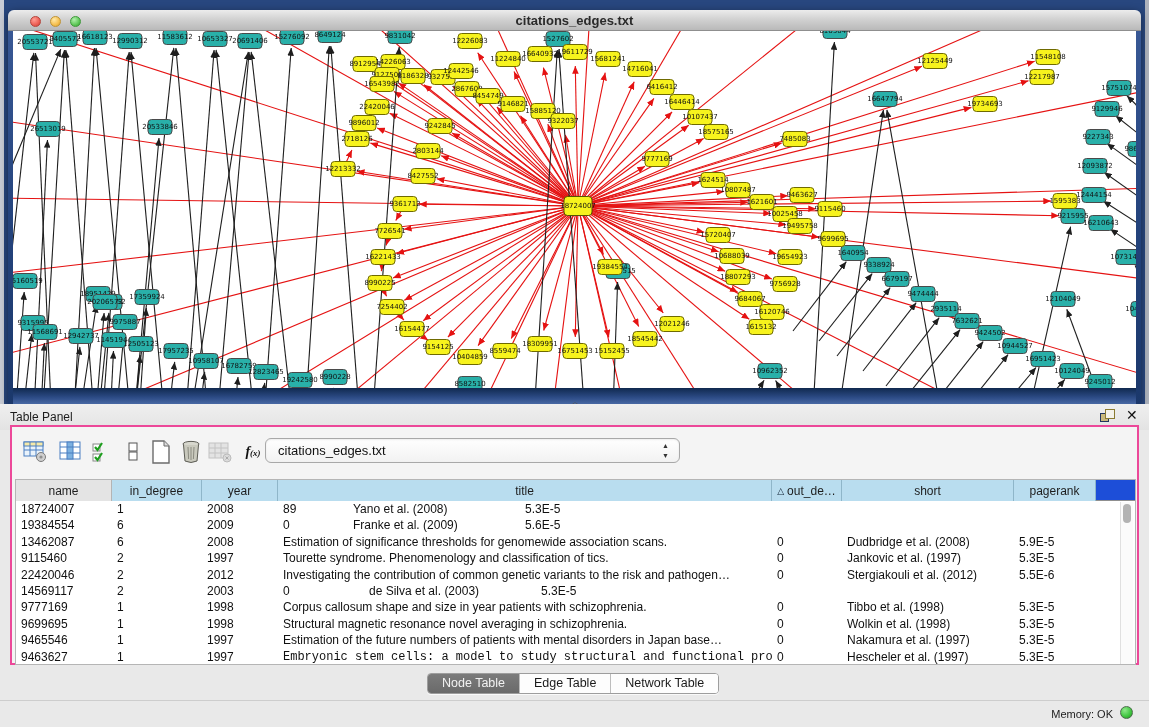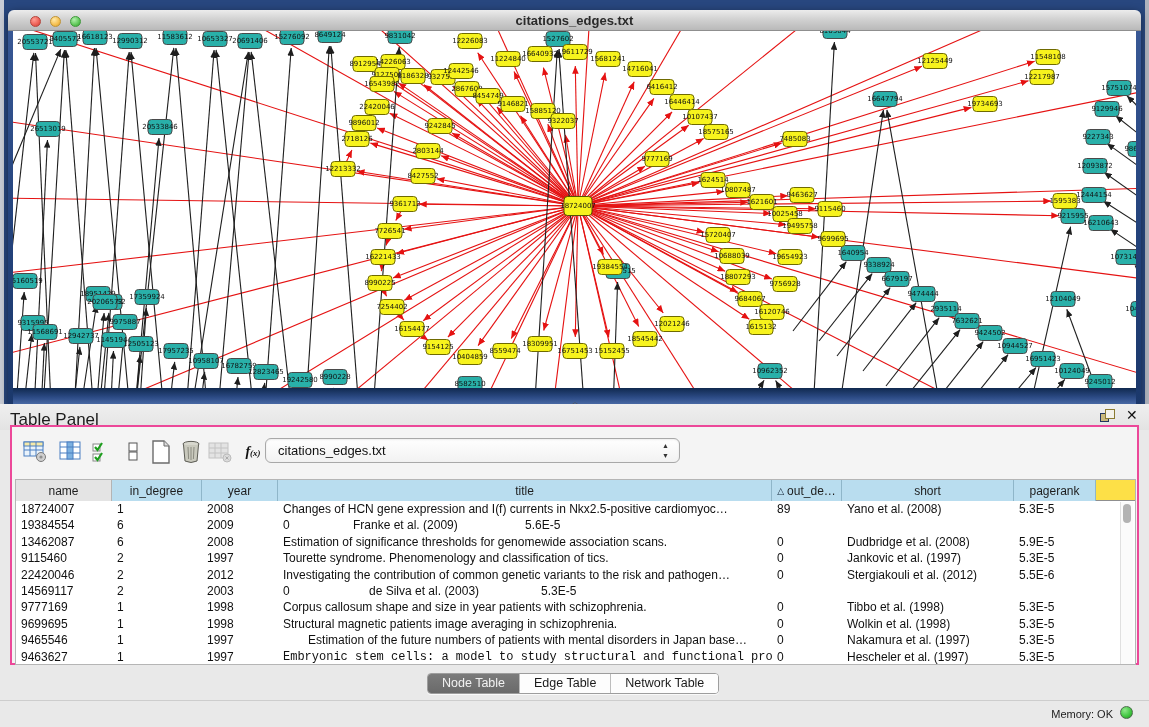--- a/index.html
+++ b/index.html
@@ -28,36 +28,36 @@
     background:linear-gradient(180deg,#10294f 0%,#2c4b85 55%,#4c6ca8 100%);}
 
   svg text{font-family:"DejaVu Sans",sans-serif;}
 
   
   .grip{left:566px;top:400px;width:18px;height:8px;color:#555;font-size:9px;line-height:8px;text-align:center;cursor:row-resize;}
 
   
   .panel{left:0;top:404px;width:1149px;height:323px;background:#e9e9e9;}
   .panel-header{left:0;top:0;width:1149px;height:26px;background:linear-gradient(#efefef,#e3e3e3);}
-  .panel-title{left:10px;top:6px;font-size:17px;color:#1c1c1c;}
+  .panel-title{left:10px;top:6px;font-size:12px;color:#1c1c1c;}
   .float-icon{left:1100px;top:5px;width:16px;height:15px;cursor:pointer;}
   .float-icon .back{position:absolute;left:0;top:4px;width:9px;height:9px;border:1px solid #23355e;background:#c9b87c;}
   .float-icon .front{position:absolute;left:5px;top:0;width:10px;height:10px;border:1px solid #8a7a30;background:#f4f2ea;}
   .close-x{left:1126px;top:3px;font-size:14px;font-weight:bold;color:#111;cursor:pointer;}
 
   .card{left:10px;top:21px;width:1129px;height:240px;background:#f4f4f4;border:2px solid #ec4899;}
   .tool{top:10px;height:30px;width:30px;cursor:pointer;display:flex;align-items:center;justify-content:center;}
   .fx{font-size:14px;color:#111;font-family:"Liberation Serif","DejaVu Serif",serif;font-style:italic;font-weight:bold;}
   .fx small{font-size:9px;}
   .combo{left:253px;top:11px;width:415px;height:25px;background:linear-gradient(#ffffff,#f2f2f2);
     border:1px solid #a8a8a8;border-radius:6px;cursor:pointer;box-shadow:inset 0 1px 2px rgba(0,0,0,.08);}
   .combo-text{left:12px;top:4px;font-size:13px;color:#111;}
   .combo-steppers{right:10px;top:2px;position:absolute;font-size:7px;color:#333;line-height:10px;text-align:center;}
 
-  .grid{left:3px;top:52px;width:1121px;height:186px;background:#fde047;border:1px solid #b5b5b5;overflow:hidden;}
+  .grid{left:3px;top:52px;width:1121px;height:186px;background:#1d4ed8;border:1px solid #b5b5b5;overflow:hidden;}
   .hrow{display:flex;height:21px;border-bottom:1px solid #8f8f8f;}
   .hcell{height:21px;background:#b9ddef;border-right:1px solid #8fb6c9;font-size:12px;color:#1d1d1d;
     display:flex;align-items:center;justify-content:center;cursor:pointer;overflow:hidden;white-space:nowrap;}
   .hcell.gray{background:#e4e4e4;border-right:1px solid #b4b4b4;}
   .sort{font-size:9px;margin-right:3px;color:#123;}
   .trow{display:flex;height:16.4px;background:#fff;cursor:default;}
   .tcell{font-size:12px;color:#101010;padding-left:5px;white-space:nowrap;overflow:hidden;
     text-overflow:clip;line-height:16.4px;}
   .vscroll{position:absolute;right:2px;top:22px;width:13px;height:162px;background:#fbfbfb;border-left:1px solid #e0e0e0;cursor:pointer;}
   .vthumb{position:absolute;left:2px;top:2px;width:8px;height:19px;border-radius:5px;background:#b3b3b3;}
@@ -879,21 +879,20 @@
           </div>
           <div class="hcell" style="width: 82px;">
             <span>pagerank</span>
           </div>
         </div>
       <div id="rows-box">
           <div class="trow">
             <div class="tcell" style="width: 96px;">18724007</div>
             <div class="tcell" style="width: 90px;">1</div>
             <div class="tcell" style="width: 76px;">2008</div>
-            <div class="tcell" style="width: 494px;">Changes of HCN gene expression and I(f) currents in Nkx2.5-positive cardiomyoc…</div>
             <div class="tcell" style="width: 70px;">89</div>
             <div class="tcell" style="width: 172px;">Yano et al. (2008)</div>
             <div class="tcell" style="width: 82px;">5.3E-5</div>
           </div>
           <div class="trow">
             <div class="tcell" style="width: 96px;">19384554</div>
             <div class="tcell" style="width: 90px;">6</div>
             <div class="tcell" style="width: 76px;">2009</div>
             <div class="tcell" style="width: 70px;">0</div>
             <div class="tcell" style="width: 172px;">Franke et al. (2009)</div>
@@ -940,30 +939,30 @@
             <div class="tcell" style="width: 76px;">1998</div>
             <div class="tcell" style="width: 494px;">Corpus callosum shape and size in year patients with schizophrenia.</div>
             <div class="tcell" style="width: 70px;">0</div>
             <div class="tcell" style="width: 172px;">Tibbo et al. (1998)</div>
             <div class="tcell" style="width: 82px;">5.3E-5</div>
           </div>
           <div class="trow">
             <div class="tcell" style="width: 96px;">9699695</div>
             <div class="tcell" style="width: 90px;">1</div>
             <div class="tcell" style="width: 76px;">1998</div>
-            <div class="tcell" style="width: 494px;">Structural magnetic patients image averaging in schizophrenia.</div>
+            <div class="tcell" style="width: 494px;">Structural magnetic resonance novel averaging in schizophrenia.</div>
             <div class="tcell" style="width: 70px;">0</div>
             <div class="tcell" style="width: 172px;">Wolkin et al. (1998)</div>
             <div class="tcell" style="width: 82px;">5.3E-5</div>
           </div>
           <div class="trow">
             <div class="tcell" style="width: 96px;">9465546</div>
             <div class="tcell" style="width: 90px;">1</div>
             <div class="tcell" style="width: 76px;">1997</div>
-            <div class="tcell" style="width: 494px; text-align: center;">Estimation of the future numbers of patients with mental disorders in Japan base…</div>
+            <div class="tcell" style="width: 494px;">Estimation of the future numbers of patients with mental disorders in Japan base…</div>
             <div class="tcell" style="width: 70px;">0</div>
             <div class="tcell" style="width: 172px;">Nakamura et al. (1997)</div>
             <div class="tcell" style="width: 82px;">5.3E-5</div>
           </div>
           <div class="trow">
             <div class="tcell" style="width: 96px;">9463627</div>
             <div class="tcell" style="width: 90px;">1</div>
             <div class="tcell" style="width: 76px;">1997</div>
             <div class="tcell" style="width: 494px; font-family: Liberation Mono, monospace;">Embryonic stem cells: a model to study structural and functional properties in car…</div>
             <div class="tcell" style="width: 70px;">0</div>

